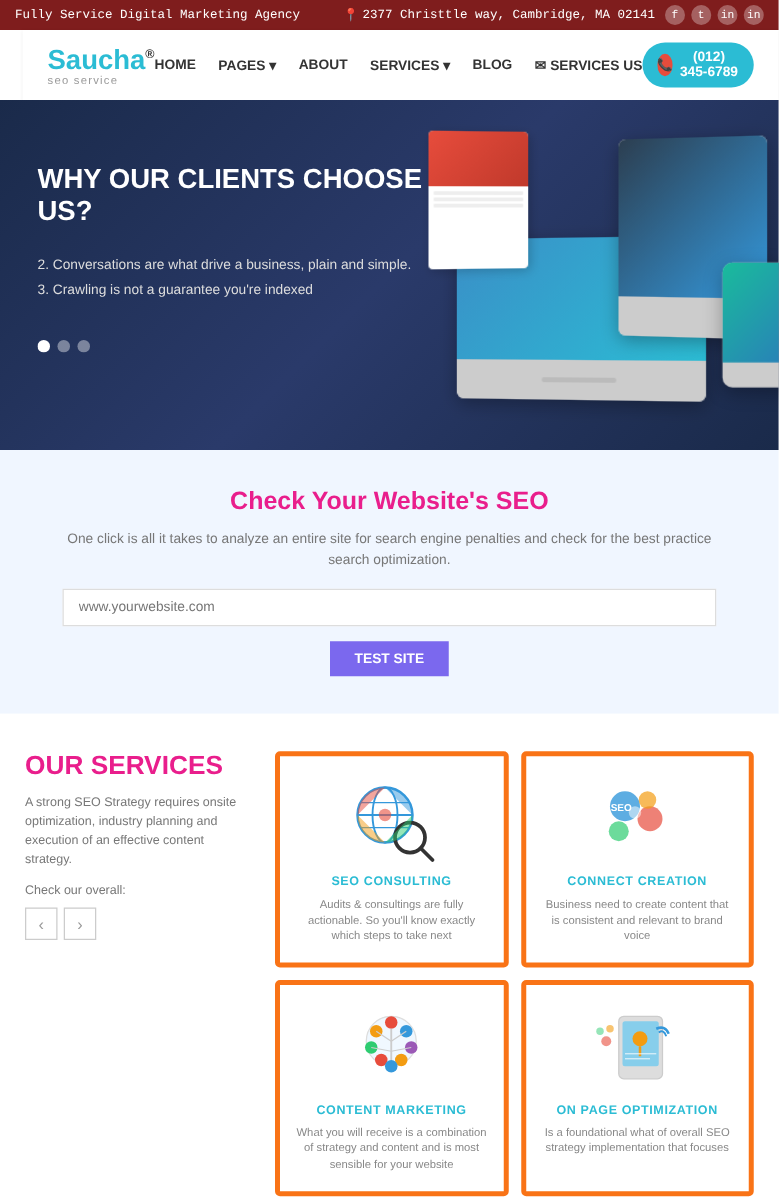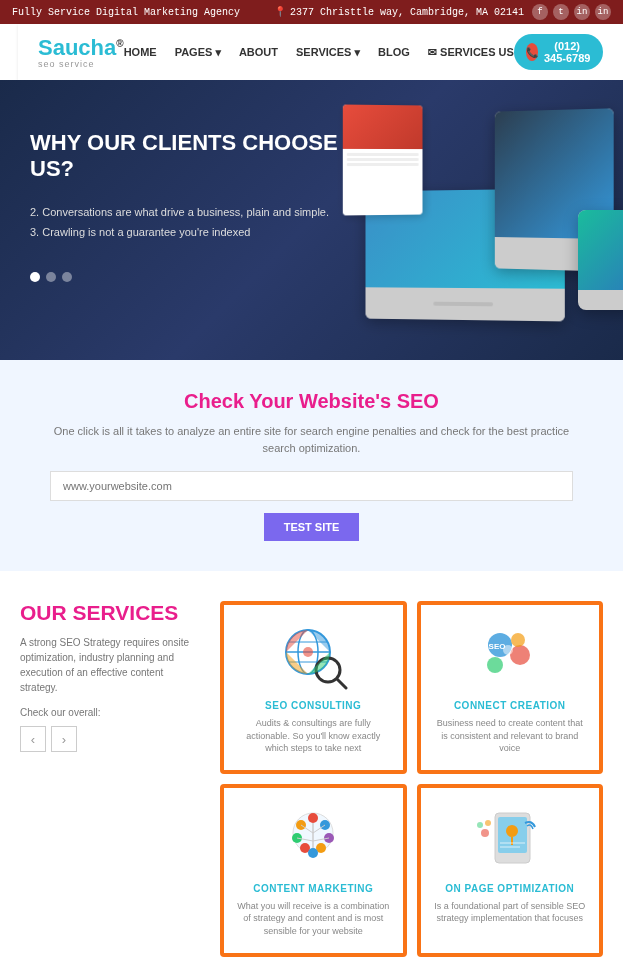--- a/index.html
+++ b/index.html
@@ -312,18 +312,18 @@
 
             <path d="M55 20 Q62 17 65 24" fill="none" stroke="#3498db" stroke-width="2"></path>
             <path d="M57 23 Q61 20 63 26" fill="none" stroke="#3498db" stroke-width="1.5"></path>
 
             <circle cx="15" cy="30" r="4" fill="#e74c3c" opacity="0.6"></circle>
             <circle cx="18" cy="20" r="3" fill="#f39c12" opacity="0.6"></circle>
             <circle cx="10" cy="22" r="3" fill="#2ecc71" opacity="0.5"></circle>
           </svg>
         </div>
         <h4>ON PAGE OPTIMIZATION</h4>
-        <p>Is a foundational part of sensible SEO strategy implementation that focuses</p>
+        <p>Is a foundational what of overall SEO strategy implementation that focuses</p>
       </div>
 
     </div>
   </div>
 </section>
 
 </body></html>

